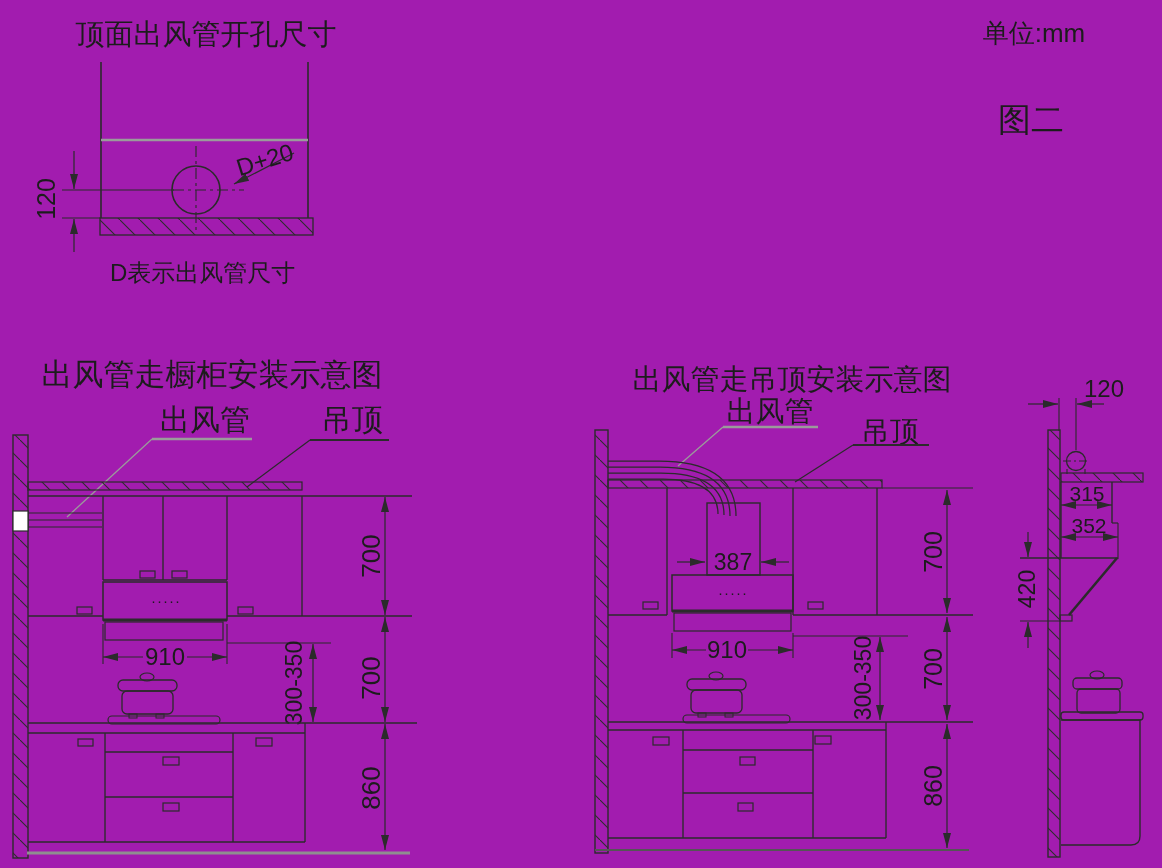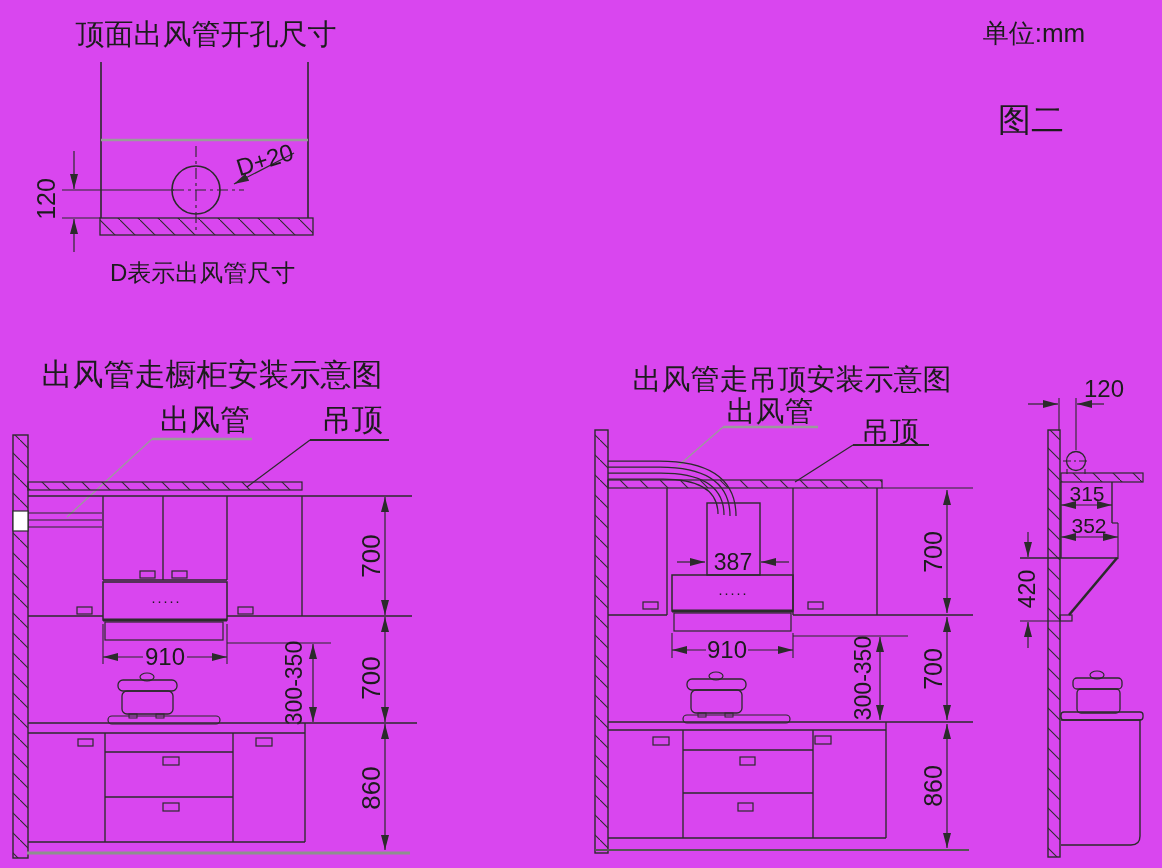--- a/index.html
+++ b/index.html
@@ -1,16 +1,16 @@
 <!DOCTYPE html>
 <html><head>
 <meta charset="utf-8">
 <style>
   html,body{margin:0;padding:0;background:#ffffff;}
-  #stage{position:relative;width:1162px;height:868px;background:#d946ef;overflow:hidden;}
+  #stage{position:relative;width:1162px;height:868px;background:#a21caf;overflow:hidden;}
   #dwg line, #dwg path, #dwg rect, #dwg circle, #dwg ellipse{stroke:#2b2b2b;stroke-width:1.35;fill:none;}
   #dwg text{fill:#1c1c1c;stroke:none;font-family:"Liberation Sans","DejaVu Sans",sans-serif;}
   .mid{text-anchor:middle;}
 </style>
 </head>
 <body>
 
 <div id="stage">
 <svg id="dwg" width="1162" height="868" viewBox="0 0 1162 868" xmlns="http://www.w3.org/2000/svg">
   <defs>

